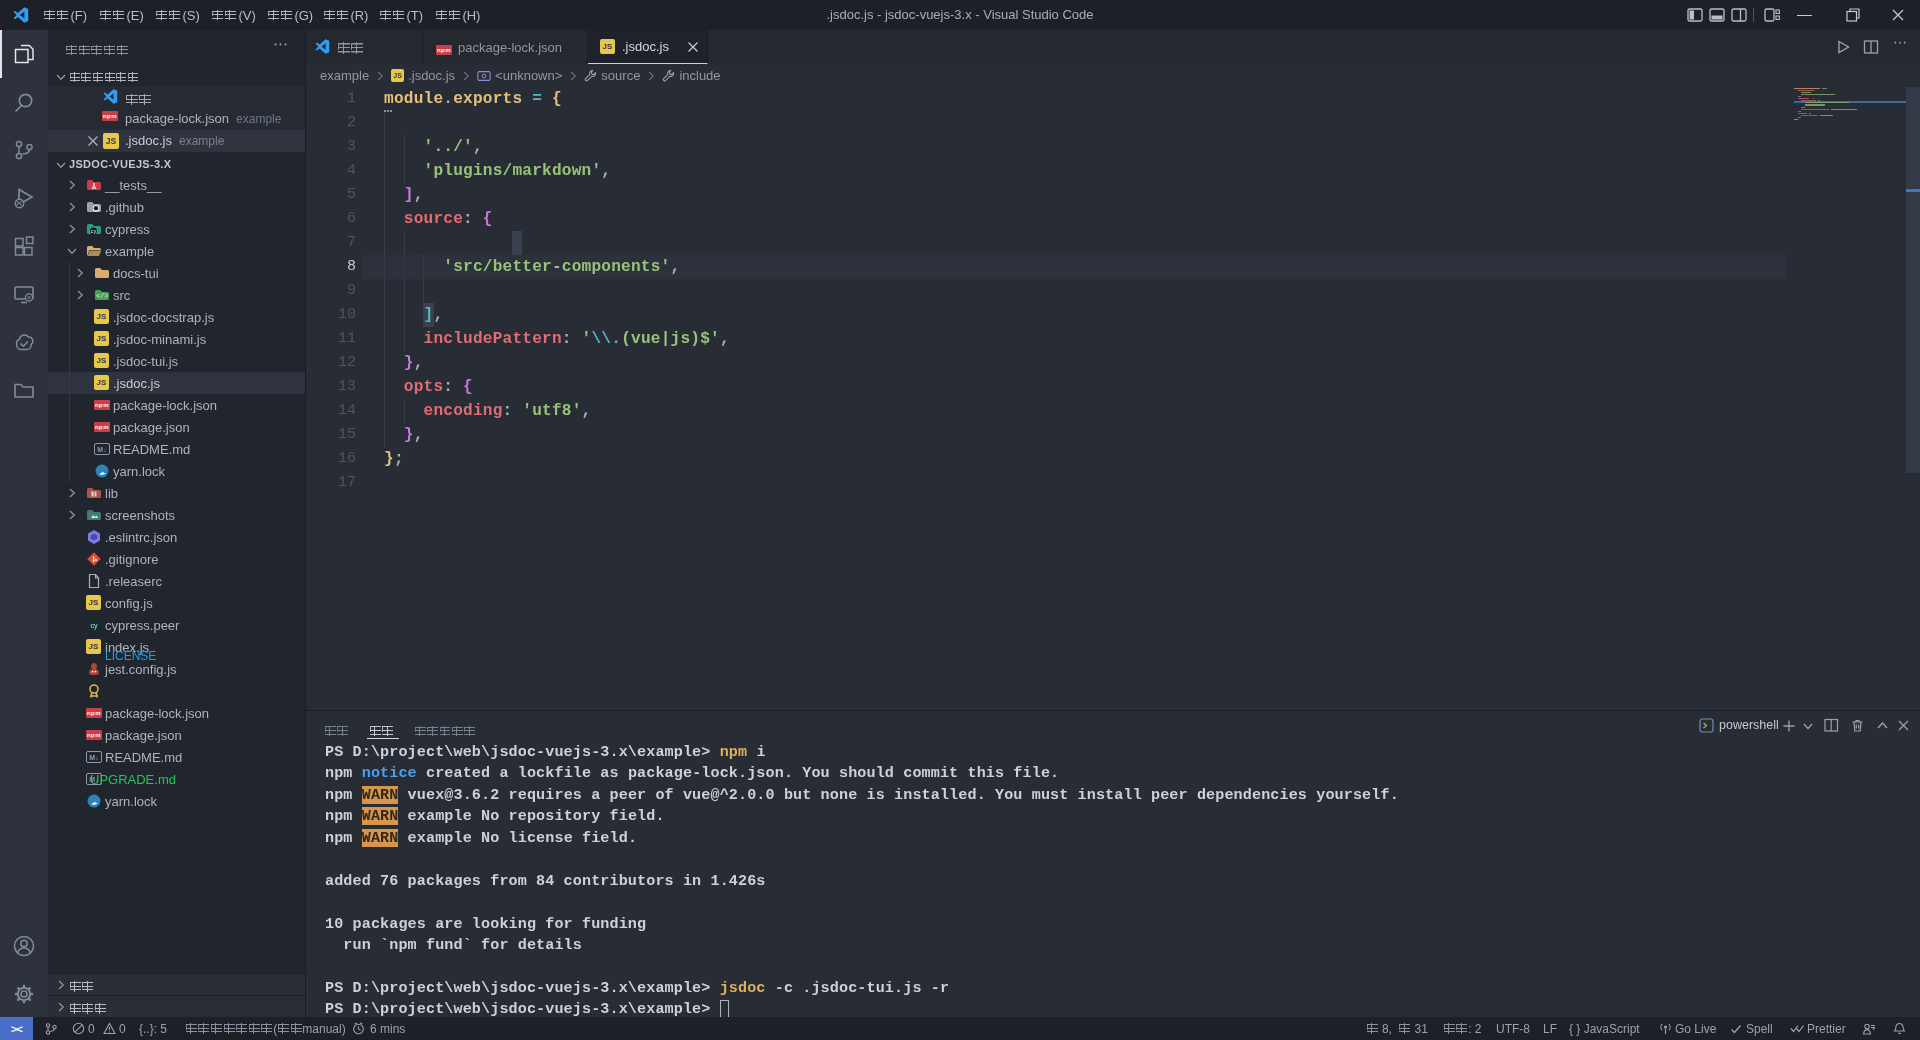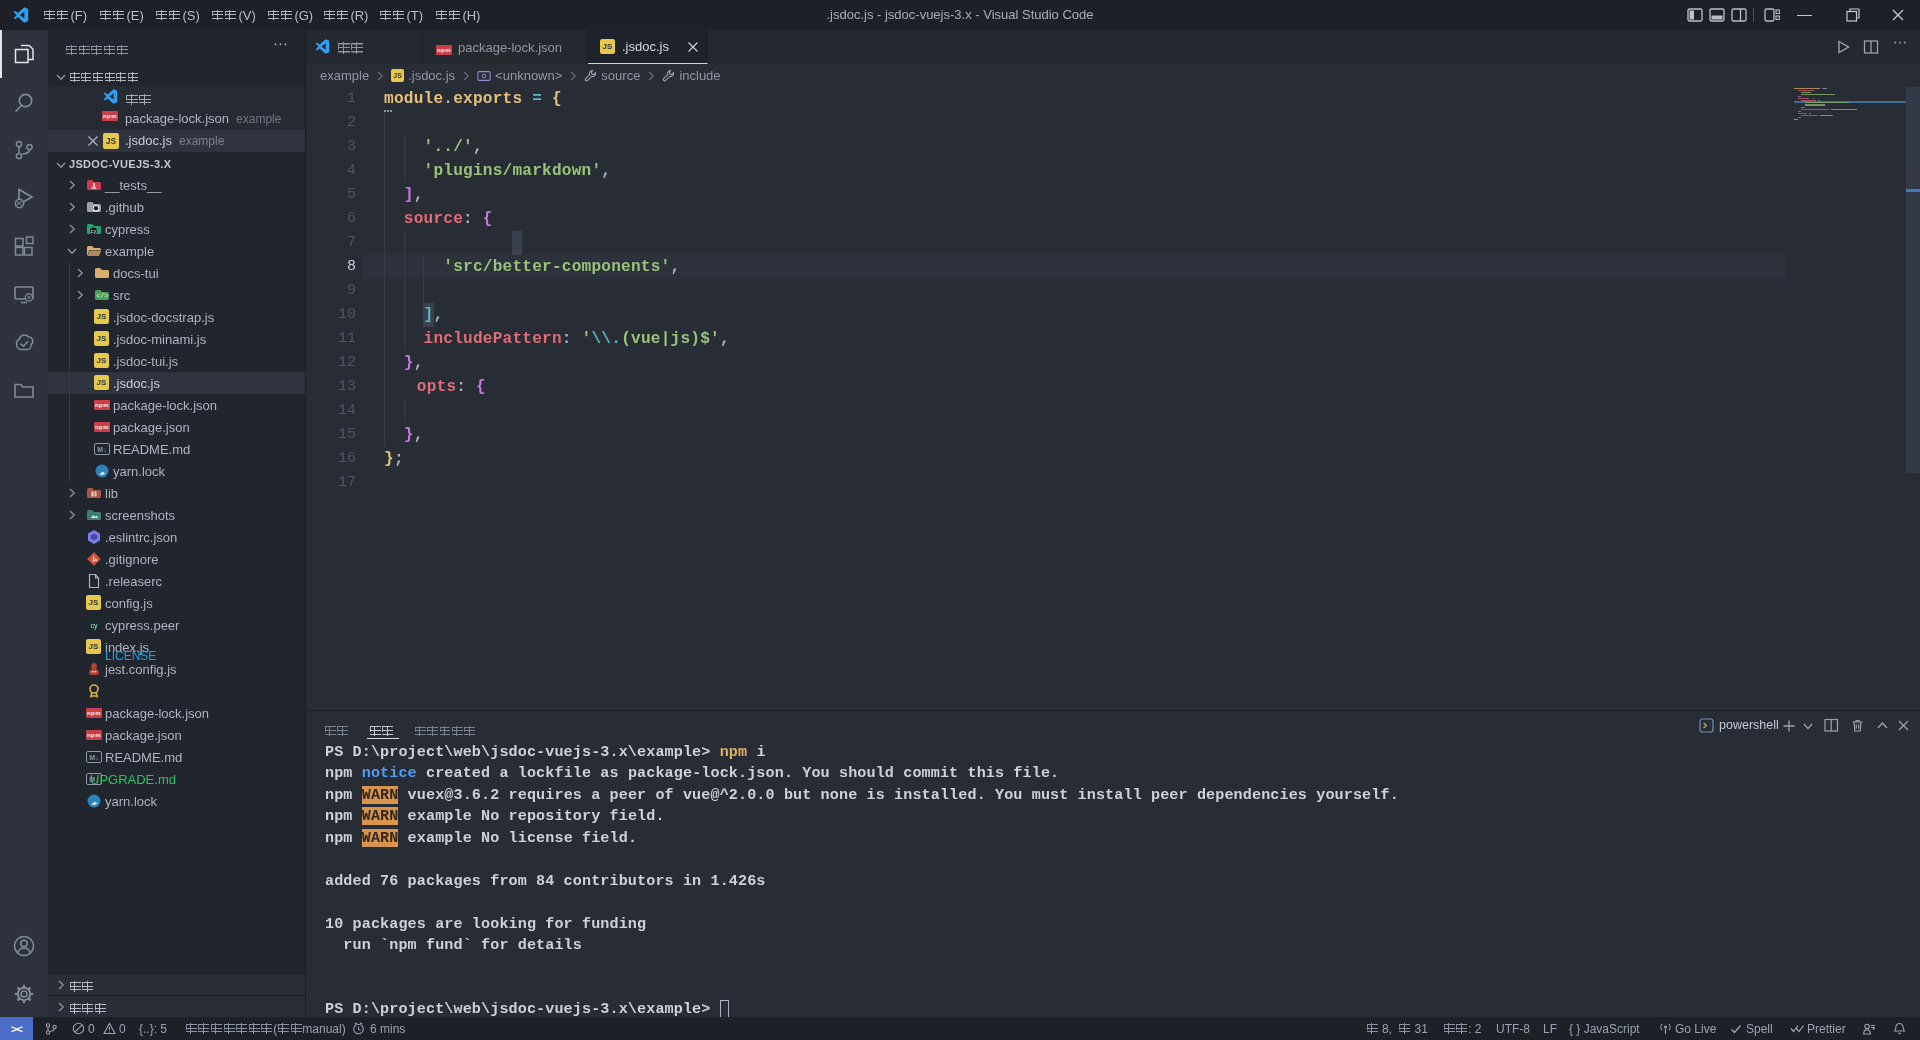--- a/index.html
+++ b/index.html
@@ -439,22 +439,23 @@
     <div class="ln" style="top:168px;color:#c3c9d4">8</div>
     <div class="cl" style="left:79px;top:168px">      <span class="grn">'src/better-components'</span><span class="wht">,</span></div>
     <div class="ln" style="top:192px;color:#4d5565">9</div>
     <div class="ln" style="top:216px;color:#4d5565">10</div>
     <div class="cl" style="left:79px;top:216px">    <span class="cyn">]</span><span class="wht">,</span></div>
     <div class="ln" style="top:240px;color:#4d5565">11</div>
     <div class="cl" style="left:79px;top:240px">    <span class="red">includePattern</span><span class="wht">:</span> <span class="grn">'</span><span class="cyn">\\.</span><span class="grn">(vue|js)$'</span><span class="wht">,</span></div>
     <div class="ln" style="top:264px;color:#4d5565">12</div>
     <div class="cl" style="left:79px;top:264px">  <span class="pur">}</span><span class="wht">,</span></div>
     <div class="ln" style="top:288px;color:#4d5565">13</div>
-    <div class="cl" style="left:92px;top:288px">  <span class="red">opts</span><span class="wht">:</span> <span class="pur">{</span></div>
+    <div class="cl" style="left:79px;top:288px">  <span class="red">opts</span><span class="wht">:</span> <span class="pur">{</span></div>
     <div class="ln" style="top:312px;color:#4d5565">14</div>
+    <div class="cl" style="left:79px;top:312px">    <span class="red">encoding</span><span class="wht">:</span> <span class="grn">'utf8'</span><span class="wht">,</span></div>
     <div class="ln" style="top:336px;color:#4d5565">15</div>
     <div class="cl" style="left:79px;top:336px">  <span class="pur">}</span><span class="wht">,</span></div>
     <div class="ln" style="top:360px;color:#4d5565">16</div>
     <div class="cl" style="left:79px;top:360px"><span class="gld">}</span><span class="wht">;</span></div>
     <div class="ln" style="top:384px;color:#4d5565">17</div>
     <div class="cl" style="left:79px;top:384px"></div>
     <div class="abs" style="left:79px;top:22.5px;width:9px;height:2px;background:repeating-linear-gradient(90deg,#8a93a2 0 1.5px,transparent 1.5px 3px)"></div>
   </div>
 <div class="abs" style="left:1794px;top:101px;width:112px;height:2.2px;background:#3a6b99;position:absolute"></div>
 <div class="abs" style="left:1794.0px;top:88.0px;width:25.9px;height:1.2px;background:#c9a166;opacity:.8"></div>
@@ -515,20 +516,21 @@
     <div class="tl" style="top:52.45px">npm <span style="color:#4f9cf0">notice</span> created a lockfile as package-lock.json. You should commit this file.</div>
     <div class="tl" style="top:73.90px">npm <span style="color:#33291a;background:#d7954e">WARN</span> vuex@3.6.2 requires a peer of vue@^2.0.0 but none is installed. You must install peer dependencies yourself.</div>
     <div class="tl" style="top:95.35px">npm <span style="color:#33291a;background:#d7954e">WARN</span> example No repository field.</div>
     <div class="tl" style="top:116.80px">npm <span style="color:#33291a;background:#d7954e">WARN</span> example No license field.</div>
     <div class="tl" style="top:138.25px"></div>
     <div class="tl" style="top:159.70px">added 76 packages from 84 contributors in 1.426s</div>
     <div class="tl" style="top:181.15px"></div>
     <div class="tl" style="top:202.60px">10 packages are looking for funding</div>
     <div class="tl" style="top:224.05px">  run `npm fund` for details</div>
     <div class="tl" style="top:245.50px"></div>
+    <div class="tl" style="top:266.95px">PS D:\project\web\jsdoc-vuejs-3.x\example&gt; <span style="color:#dfb05e">jsdoc</span> -c .jsdoc-tui.js -r</div>
     <div class="tl" style="top:288.40px">PS D:\project\web\jsdoc-vuejs-3.x\example&gt; </div>
     <div class="abs" style="left:414.7px;top:289.4px;width:9px;height:18px;border:1px solid #aeb4bf"></div>
   </div>
 <div id="status" class="abs">
     <div class="sitem" style="left:0;width:33px;background:#4a6dc8;justify-content:center;color:#fff;font-weight:bold;font-size:11px;letter-spacing:-1px">&gt;&lt;</div>
     <svg class="abs" style="left:44px;top:5px" width="14" height="14" viewBox="0 0 14 14">
       <circle cx="4" cy="3.5" r="1.7" fill="none" stroke="#9aa1b0" stroke-width="1.1"></circle>
       <circle cx="4" cy="10.5" r="1.7" fill="none" stroke="#9aa1b0" stroke-width="1.1"></circle>
       <circle cx="10.5" cy="5" r="1.7" fill="none" stroke="#9aa1b0" stroke-width="1.1"></circle>
       <path fill="none" stroke="#9aa1b0" stroke-width="1.1" d="M4 5.2v3.6M10.5 6.7q0 2.3-4.4 2.6"></path>

